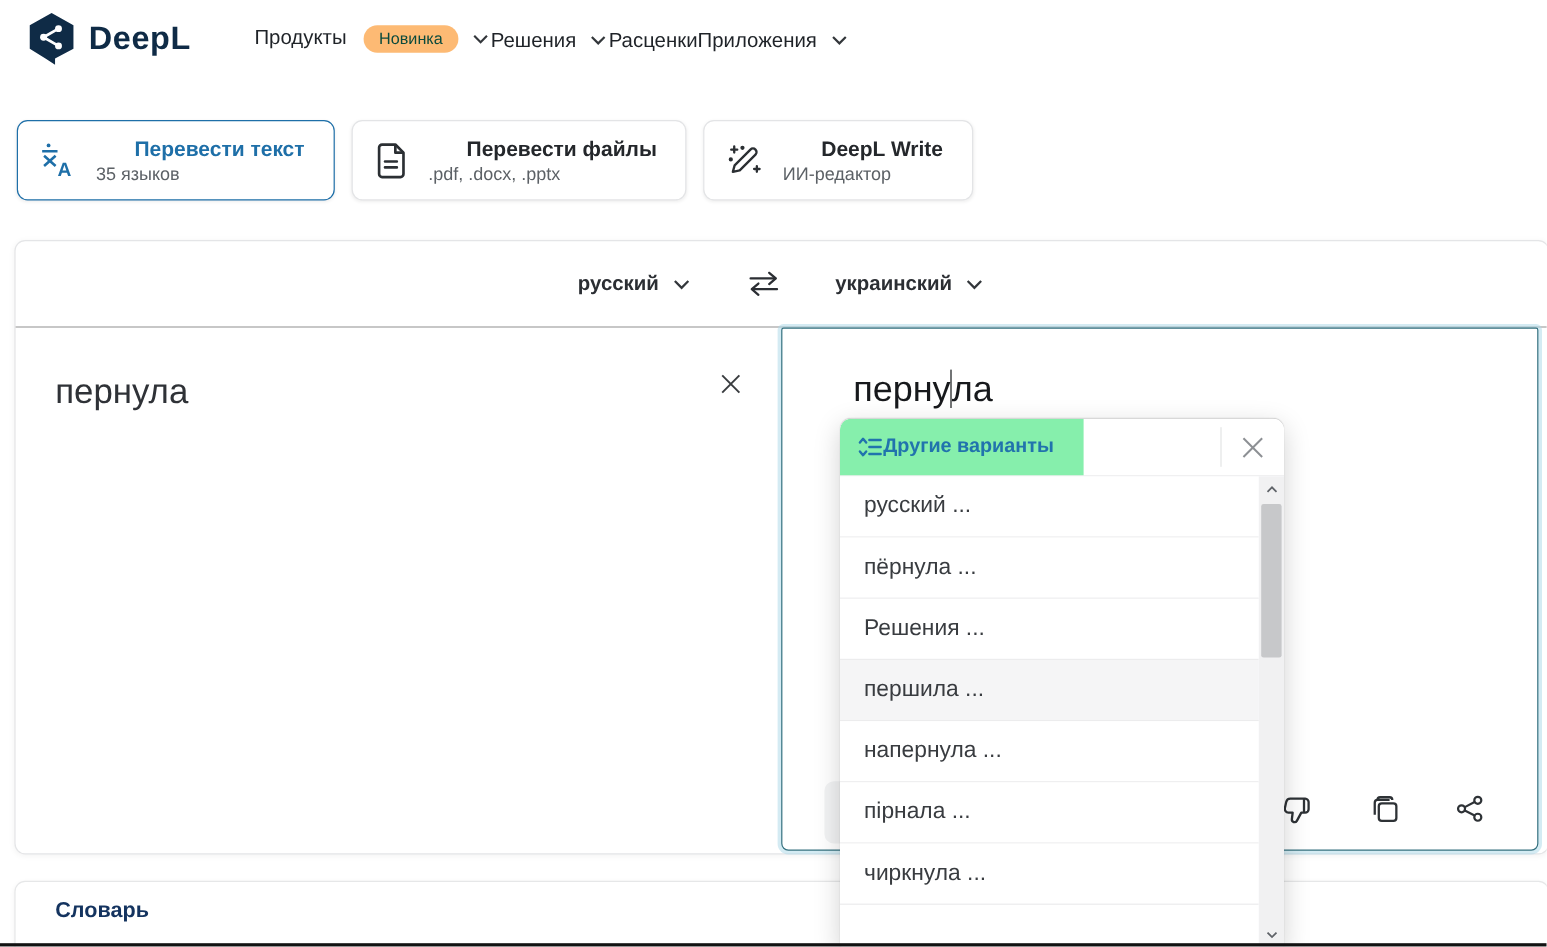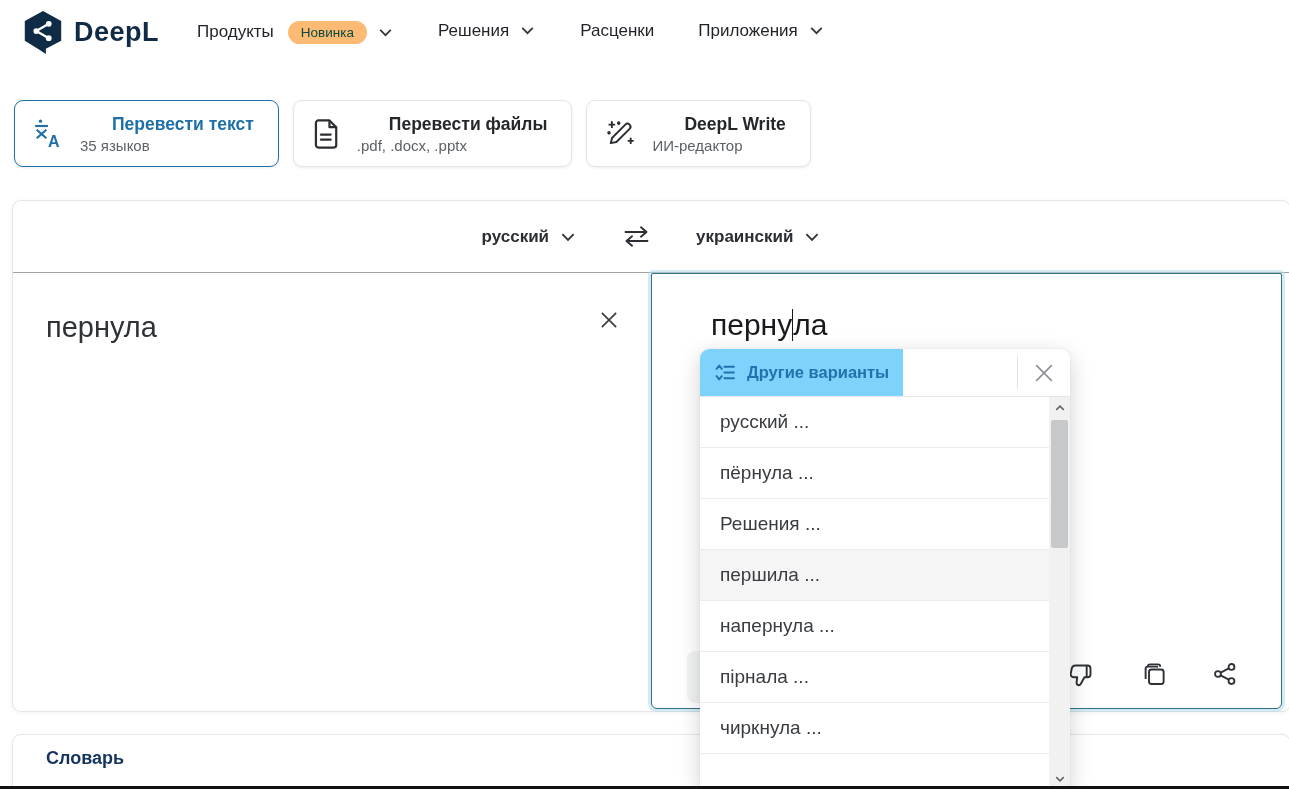--- a/index.html
+++ b/index.html
@@ -7,21 +7,21 @@
   body {
     font-family:"Liberation Sans","DejaVu Sans",sans-serif;
     background:#fff; color:#202328; overflow:hidden; position:relative;
   }
   .viewport { position:absolute; inset:0; width:1289px; height:789px; overflow:hidden; background:#fff; }
 
   
   .topnav { position:absolute; top:0; left:0; right:0; height:64px; display:flex; align-items:center; padding-left:20px; background:#fff; }
   .brand { display:flex; align-items:center; gap:8px; cursor:pointer; }
   .brand-word { font-size:27px; font-weight:800; color:#0f2b46; letter-spacing:.5px; }
-  .nav-items { display:flex; align-items:flex-start; margin-left:38px; gap:44px; }
+  .nav-items { display:flex; align-items:flex-end; margin-left:53px; }
   .nav-item { display:flex; align-items:center; gap:10px; font-size:17px; color:#1f2328; cursor:pointer; }
   .badge { background:#fdba74; color:#0b4a3c; font-size:13.5px; padding:4px 13px; border-radius:14px; margin-left:4px; }
   .chev { color:#33373b; display:inline-flex; }
 
   
   .tabs-row { position:absolute; top:100px; left:14px; display:flex; gap:14px; }
   .tab-card { background:#fff; border:1px solid #e3e4e6; border-radius:9px; height:67px;
     display:flex; align-items:center; gap:15px; padding:0 24px 0 18px; cursor:pointer;
     box-shadow:0 1px 3px rgba(0,0,0,.07); }
   .tab-card.active { border:1.5px solid #1e6fa8; }
@@ -58,22 +58,22 @@
 
   
   .hidden-bar-sliver { position:absolute; left:687px; top:651px; width:16px; height:52px;
     background:#f2f3f4; border-radius:8px 0 0 8px; z-index:4; }
 
   
   .alt-popup { position:absolute; left:700px; top:349px; width:370px; height:441px;
     background:#fff; border-radius:9px 9px 0 0; box-shadow:0 6px 22px rgba(0,0,0,.18), 0 0 1px rgba(0,0,0,.2);
     z-index:5; overflow:hidden; }
   .alt-header { height:48px; display:flex; align-items:stretch; border-bottom:1px solid #e6e7e8; background:#fff; border-radius:9px 9px 0 0; }
-  .alt-tab { width:203px; background:#7dd3fc; border-radius:9px 0 0 0; display:flex; align-items:center;
-    gap:11px; padding-left:15px; cursor:pointer; }
+  .alt-tab { width:203px; background:#86efac; border-radius:9px 0 0 0; display:flex; align-items:center;
+    padding-left:15px; cursor:pointer; }
   .alt-tab-label { color:#2173ad; font-size:16.5px; font-weight:700; }
   .alt-header-spacer { flex:1; }
   .alt-header-divider { width:1px; background:#e3e4e5; margin:7px 0; }
   .alt-close { width:52px; display:flex; align-items:center; justify-content:center; color:#8d9094; cursor:pointer; }
   .alt-list { position:absolute; left:0; top:48px; right:21px; bottom:0; overflow:hidden; }
   .alt-row { height:51px; display:flex; align-items:center; padding-left:20px;
     font-size:19px; color:#393c40; border-bottom:1px solid #ececed; cursor:pointer; background:#fff; }
   .alt-row.highlight { background:#f5f5f6; }
   .alt-scrollbar { position:absolute; right:0; top:48px; width:21px; bottom:0; background:#f1f1f2; }
   .sb-arrow { position:absolute; left:0; width:21px; height:18px; display:flex; align-items:center;

